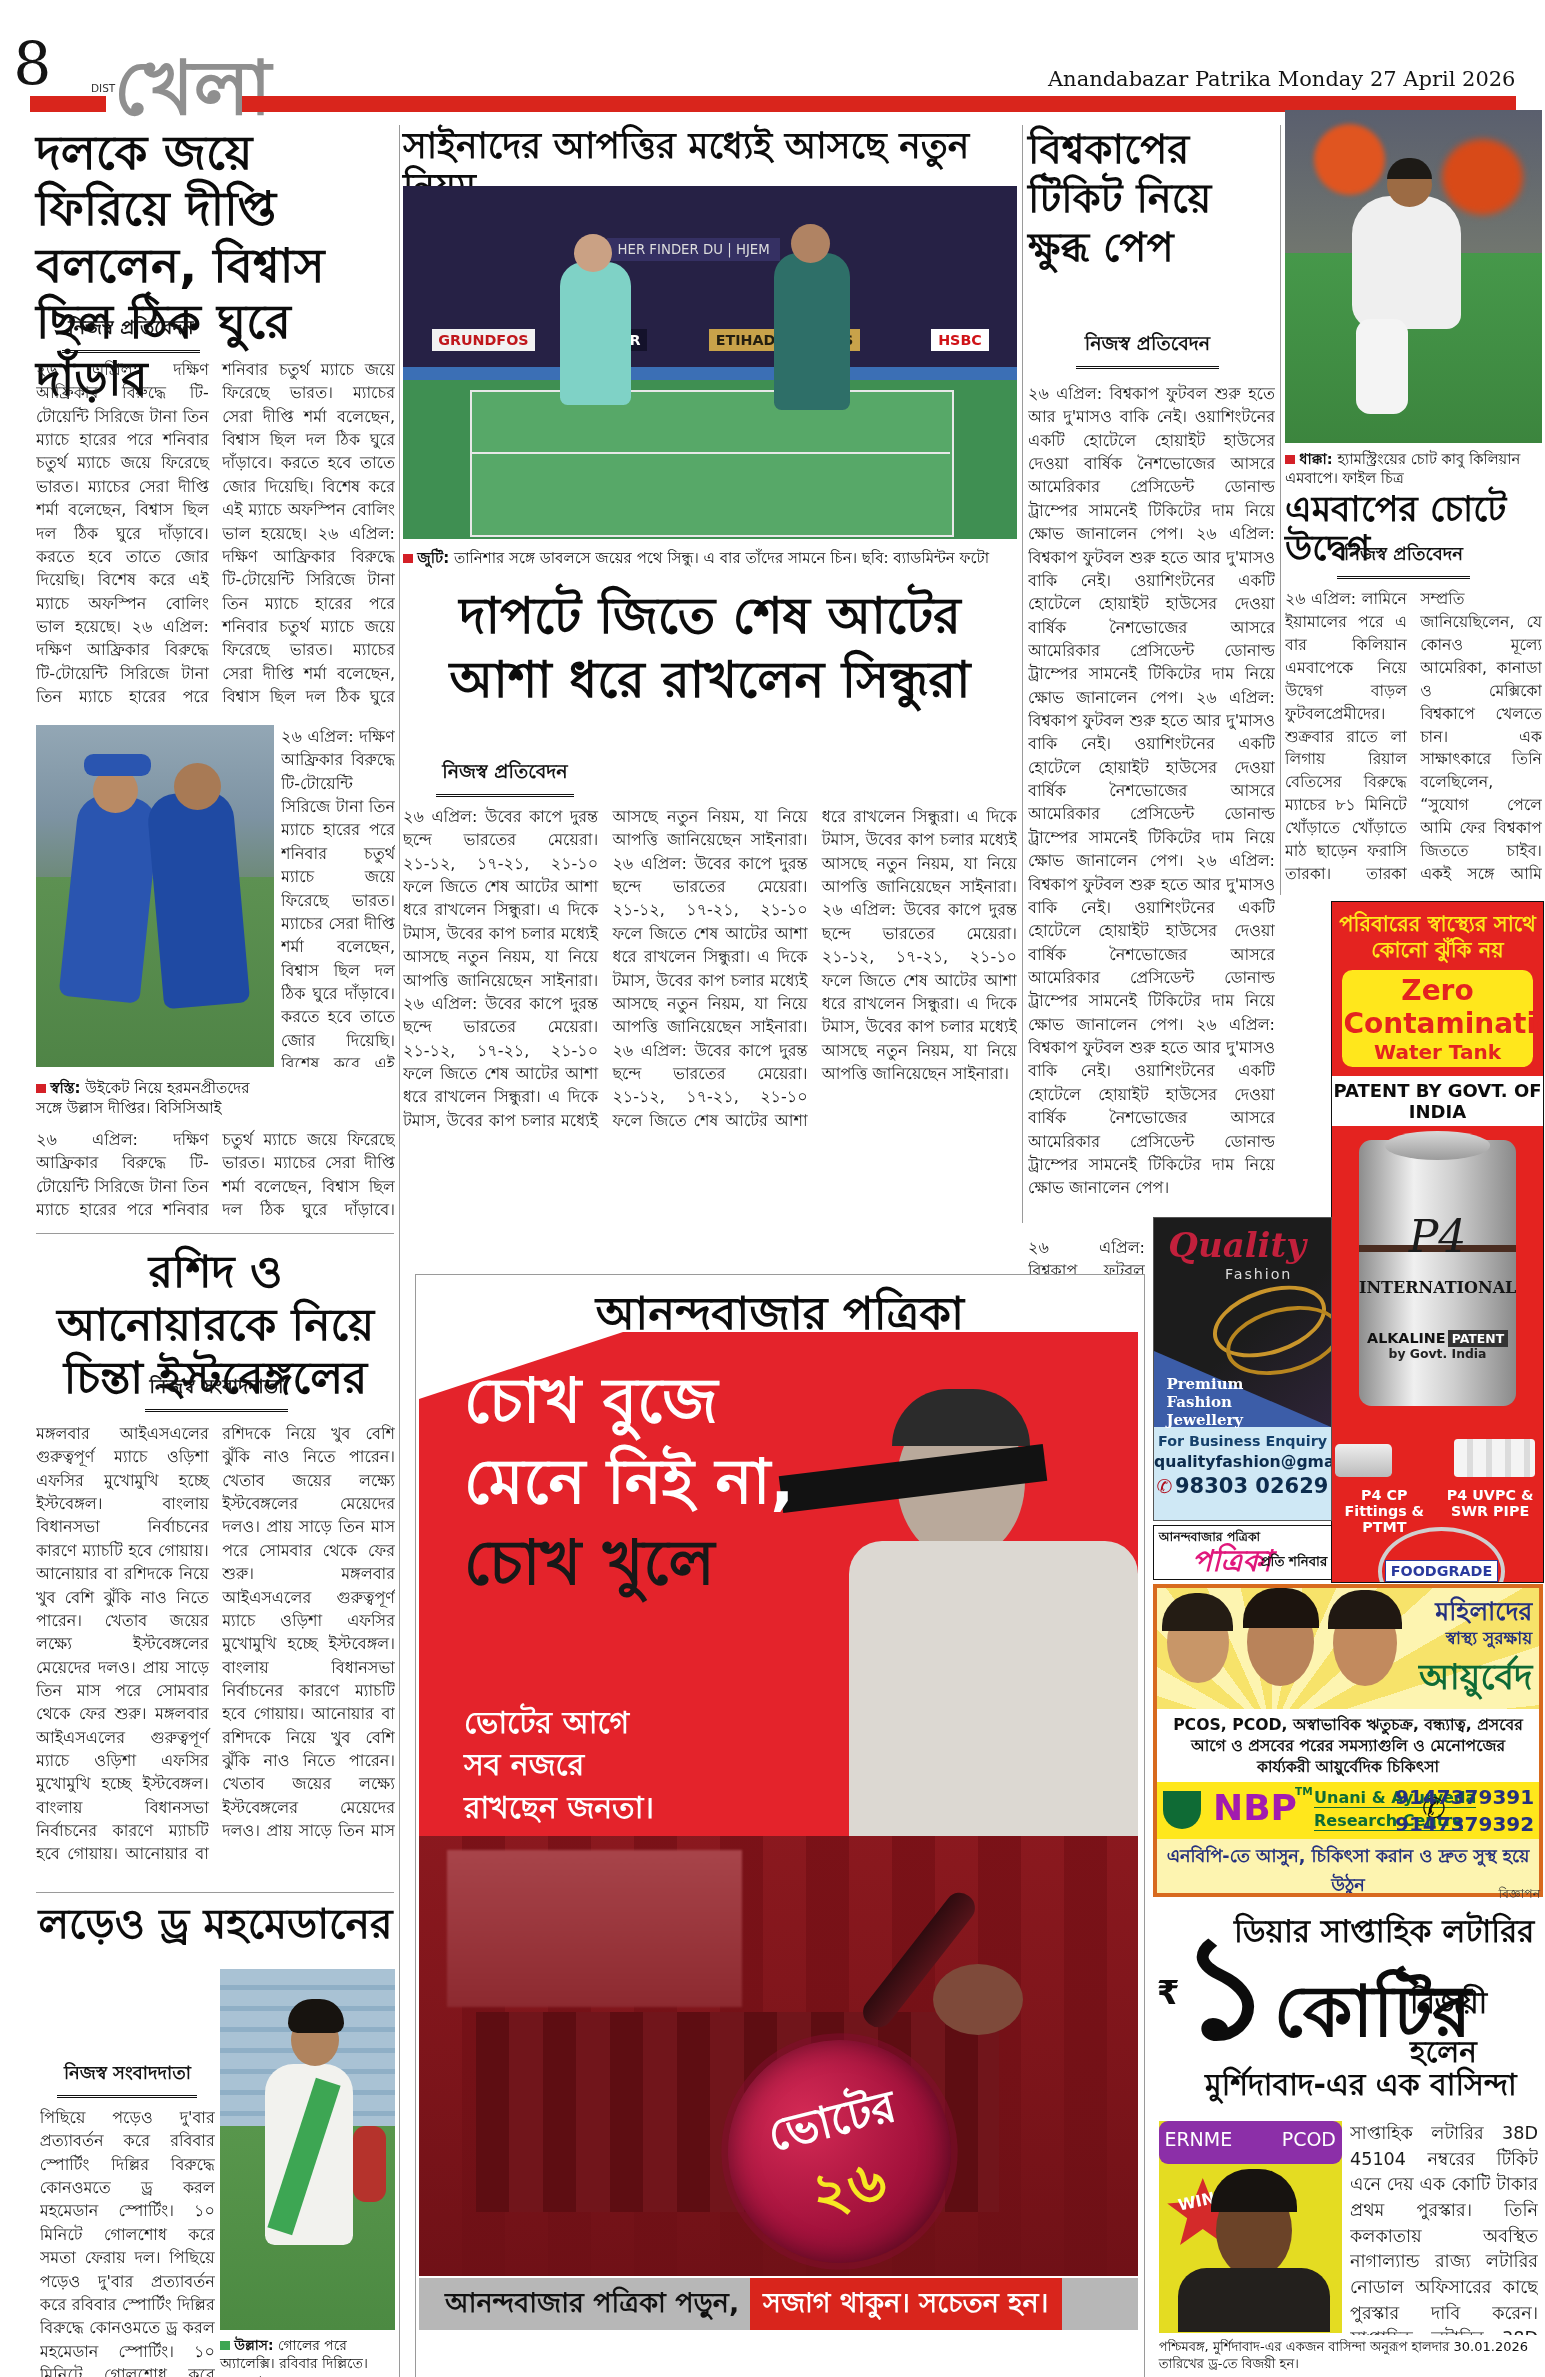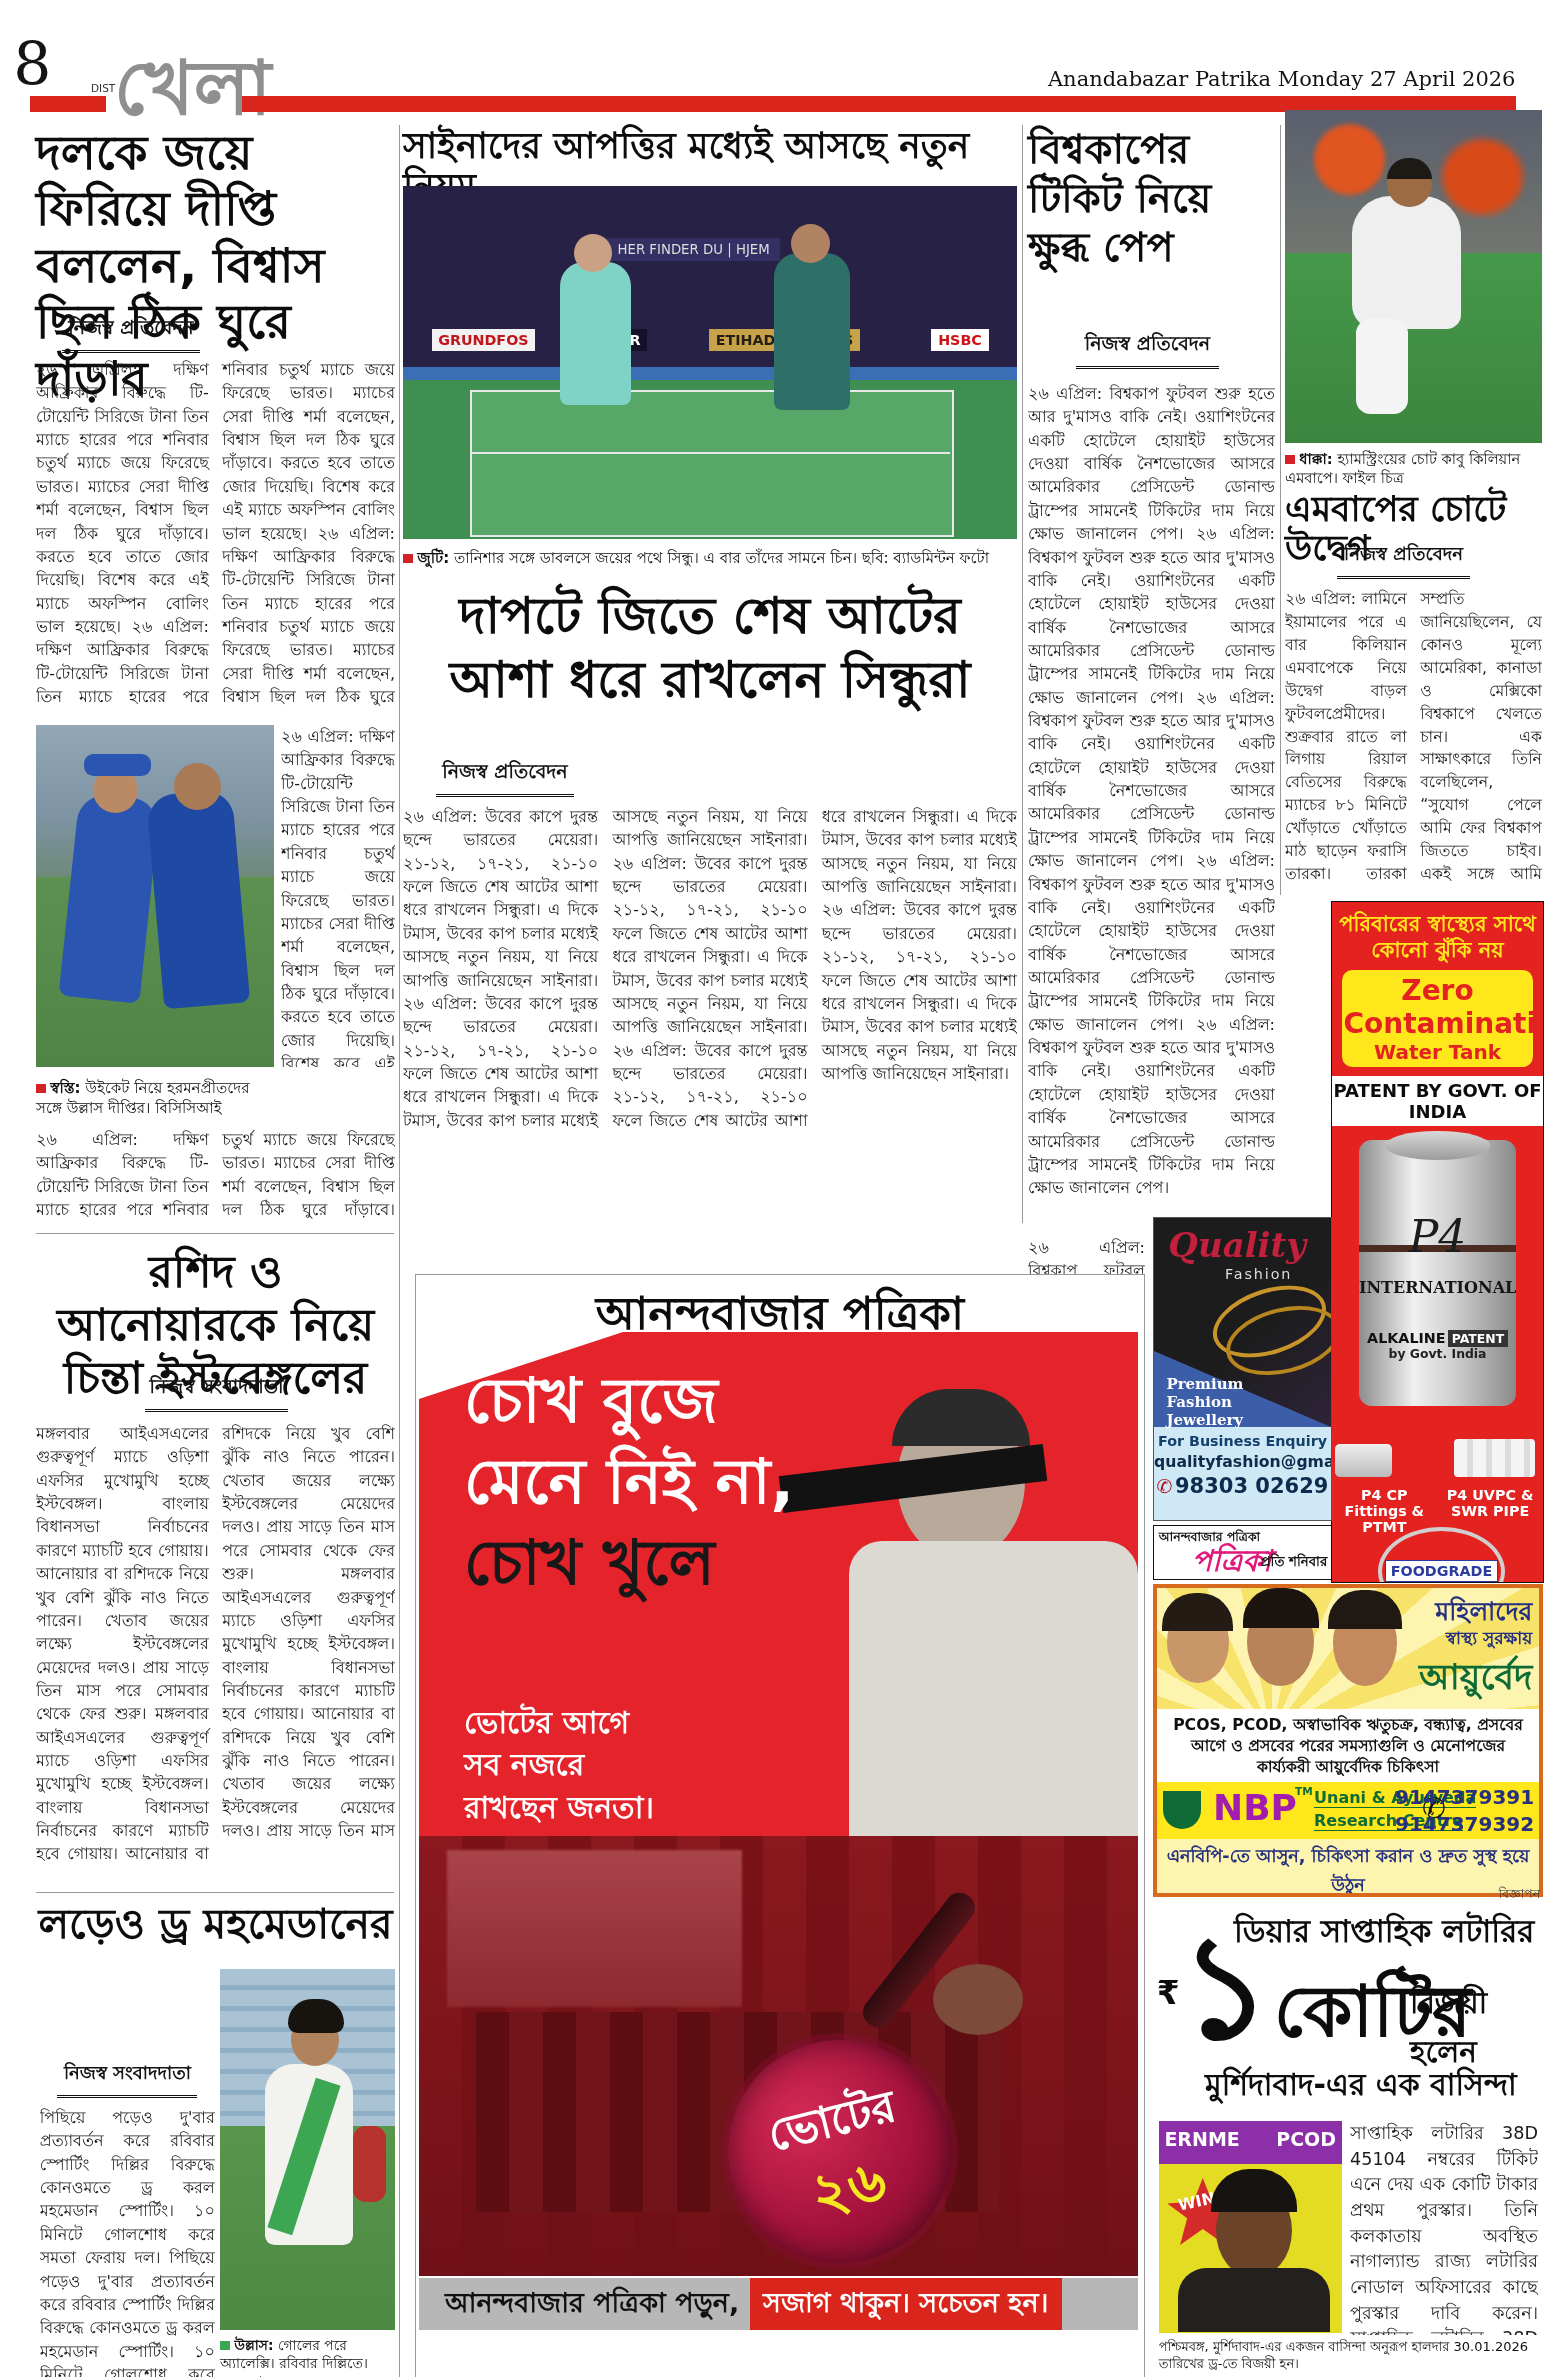--- a/index.html
+++ b/index.html
@@ -287,21 +287,21 @@
 
   <div class="abs" style="left:1153px;top:1902px;width:390px;height:481px;background:#fff;">
     <div class="abs small" style="right:2.9px;top:-17px;color:#333;">বিজ্ঞাপন</div>
     <div class="abs lot-big" style="left:81px;top:4.8px;font-size:31px;">ডিয়ার সাপ্তাহিক লটারির</div>
     <div class="abs lot-big" style="left:3.8px;top:71px;font-size:33px;">₹</div>
     <div class="abs lot-big" style="left:26px;top:14.3px;font-size:143px;line-height:1;">১</div>
     <div class="abs lot-big" style="left:121px;top:55px;font-size:71px;">কোটির</div>
     <div class="abs lot-big" style="left:257px;top:78px;font-size:29.5px;">বিজয়ী হলেন</div>
     <div class="abs lot-big" style="left:52px;top:159px;font-size:30px;">মুর্শিদাবাদ-এর এক বাসিন্দা</div>
     <div class="abs photo" style="left:5.7px;top:219px;width:183px;height:212px;background:#e4dc22;">
-      <div class="abs" style="left:0;top:0;width:183px;height:43px;background:#8c2fa8;color:#fff;font-weight:700;font-size:19px;display:flex;justify-content:space-between;padding:6.7px 5.7px 0;box-sizing:border-box;">
+      <div class="abs" style="left:0;top:0;width:183px;height:43px;background:#8c2fa8;color:#fff;font-weight:400;font-size:19px;display:flex;justify-content:space-between;padding:6.7px 5.7px 0;box-sizing:border-box;border-radius:9px;">
         <span>ERNME</span>
         <span>PCOD</span>
       </div>
       <div class="abs" style="left:8.6px;top:57px;width:71px;height:67px;background:#d42a2a;clip-path:polygon(50% 0,63% 35%,100% 38%,72% 60%,82% 100%,50% 76%,18% 100%,28% 60%,0 38%,37% 35%);"></div>
       <div class="abs" style="left:19px;top:71px;color:#fff;font-weight:800;font-size:16px;transform:rotate(-12deg);">WIN</div>
       <div class="sil" style="left:57px;top:62px;width:76px;height:95px;background:#6b4328;"></div>
       <div class="sil" style="left:52px;top:48px;width:86px;height:43px;background:#171310;border-radius:38px 38px 0 0;"></div>
       <div class="abs" style="left:19px;top:147px;width:152px;height:64px;background:#23201d;border-radius:28.5px 28.5px 0 0;"></div>
     </div>
     <div class="abs body-txt" style="left:197px;top:219px;width:188px;height:214px;font-size:17.6px;">সাপ্তাহিক লটারির 38D 45104 নম্বরের টিকিট এনে দেয় এক কোটি টাকার প্রথম পুরস্কার। তিনি কলকাতায় অবস্থিত নাগাল্যান্ড রাজ্য লটারির নোডাল অফিসারের কাছে পুরস্কার দাবি করেন। সাপ্তাহিক লটারির 38D 45104 নম্বরের টিকিট এনে দেয় এক কোটি টাকার প্রথম পুরস্কার। তিনি কলকাতায় অবস্থিত নাগাল্যান্ড রাজ্য লটারির নোডাল অফিসারের কাছে পুরস্কার দাবি করেন।</div>

